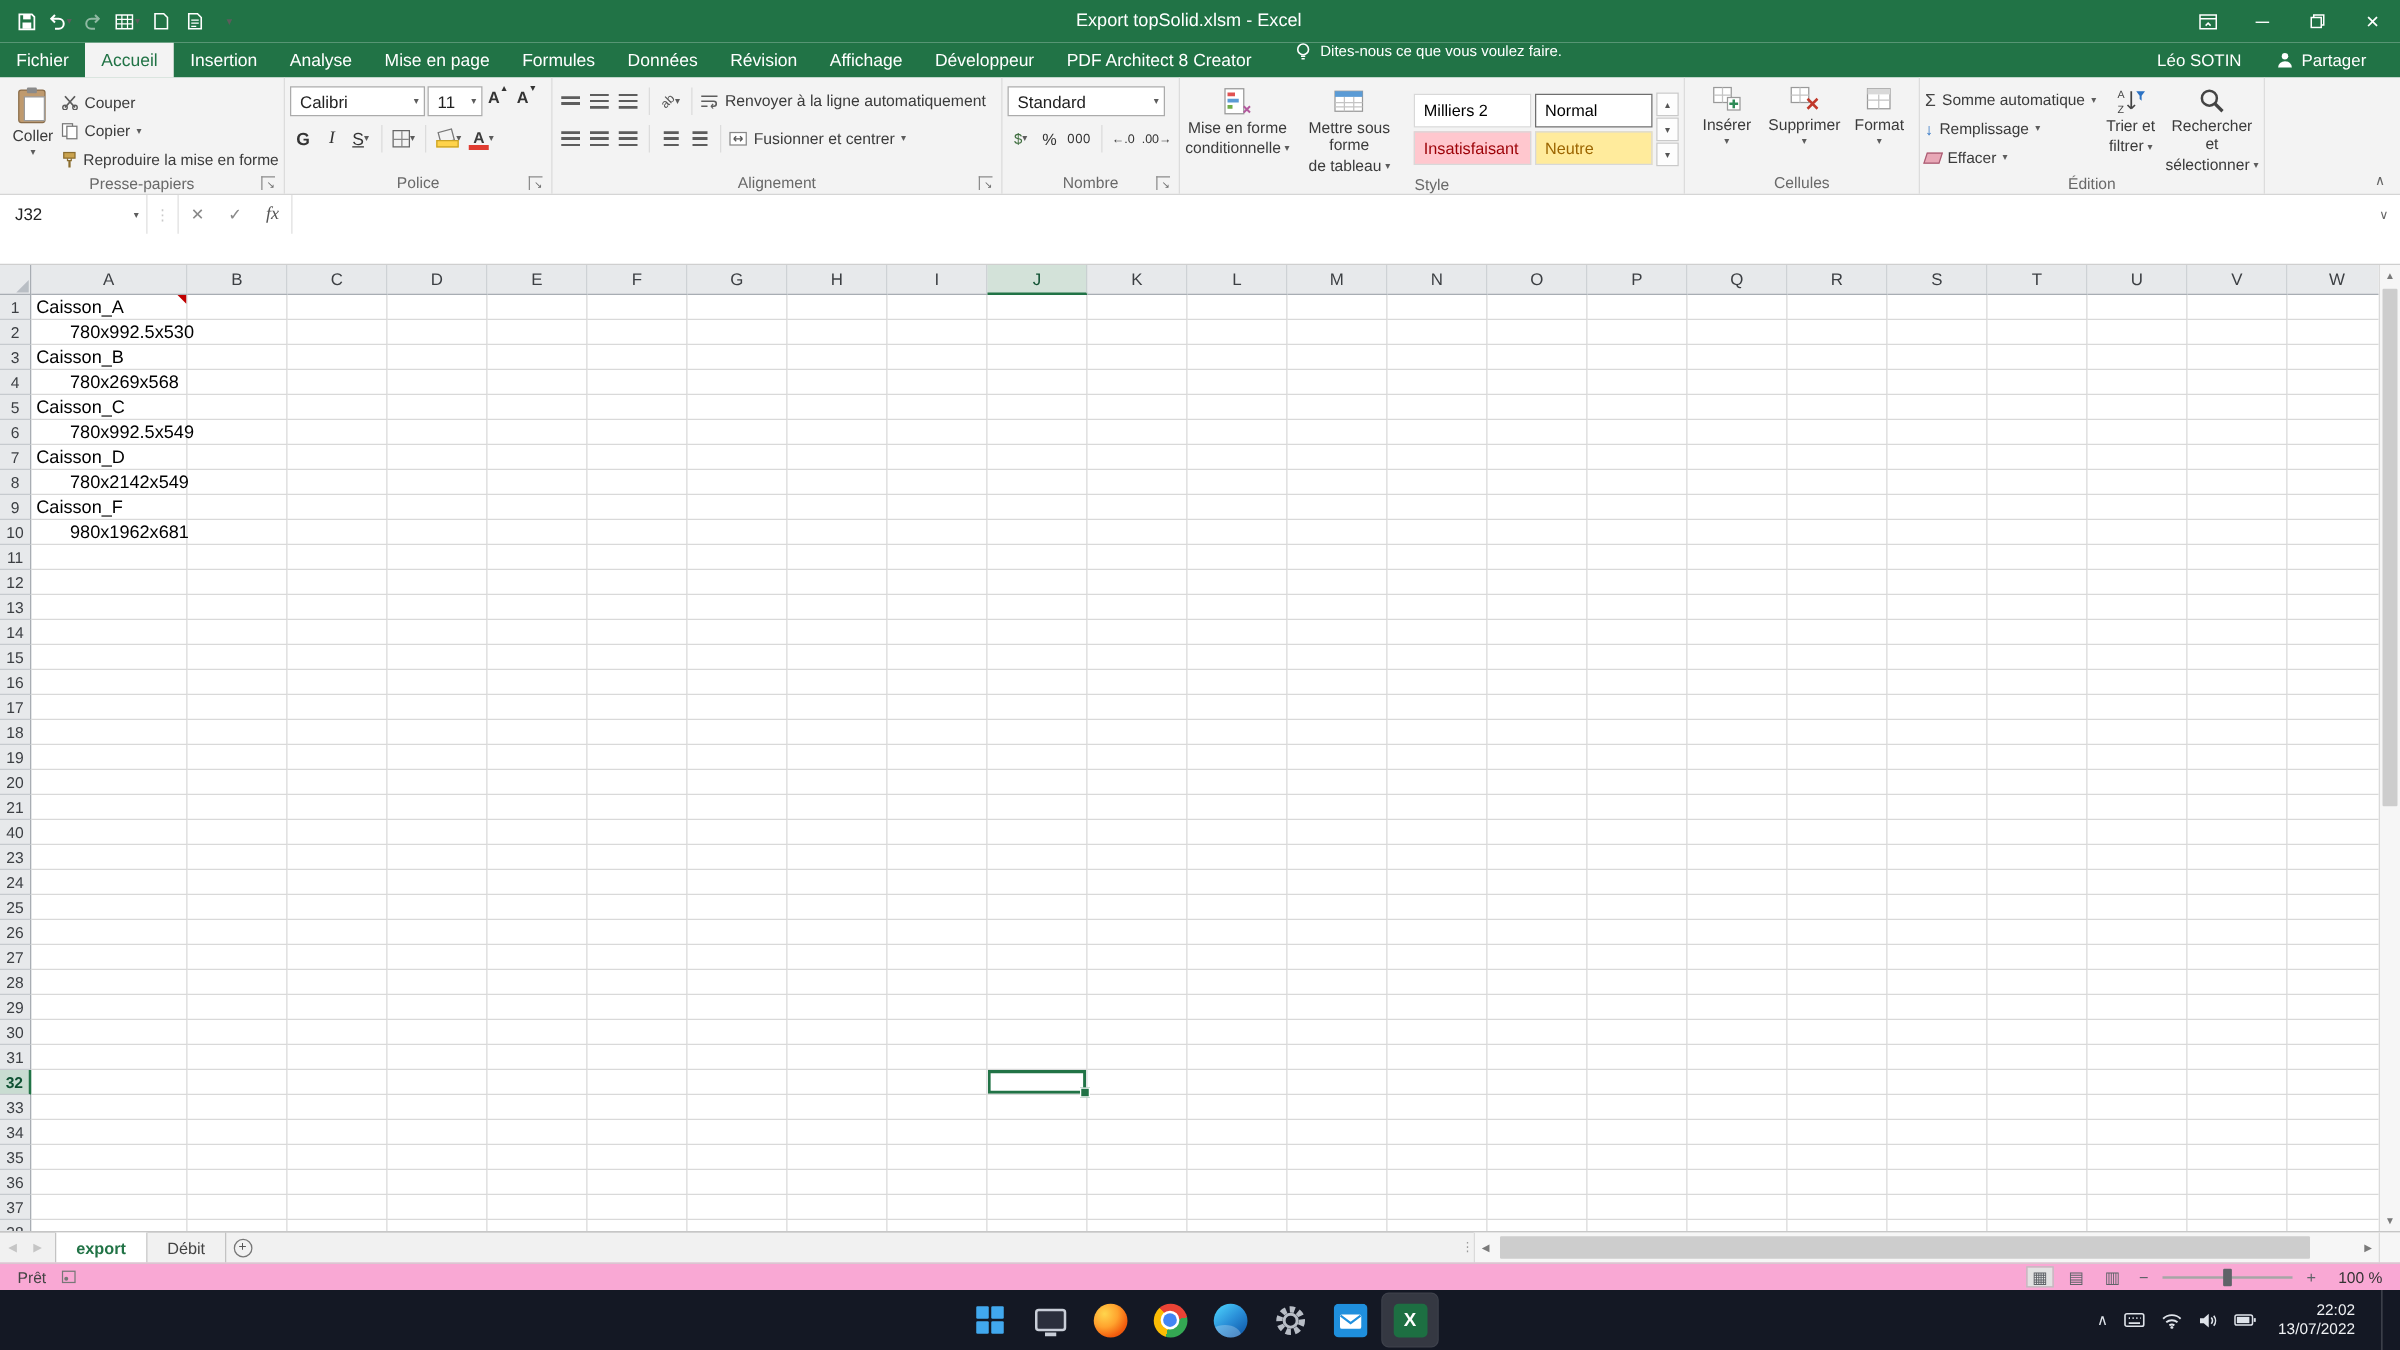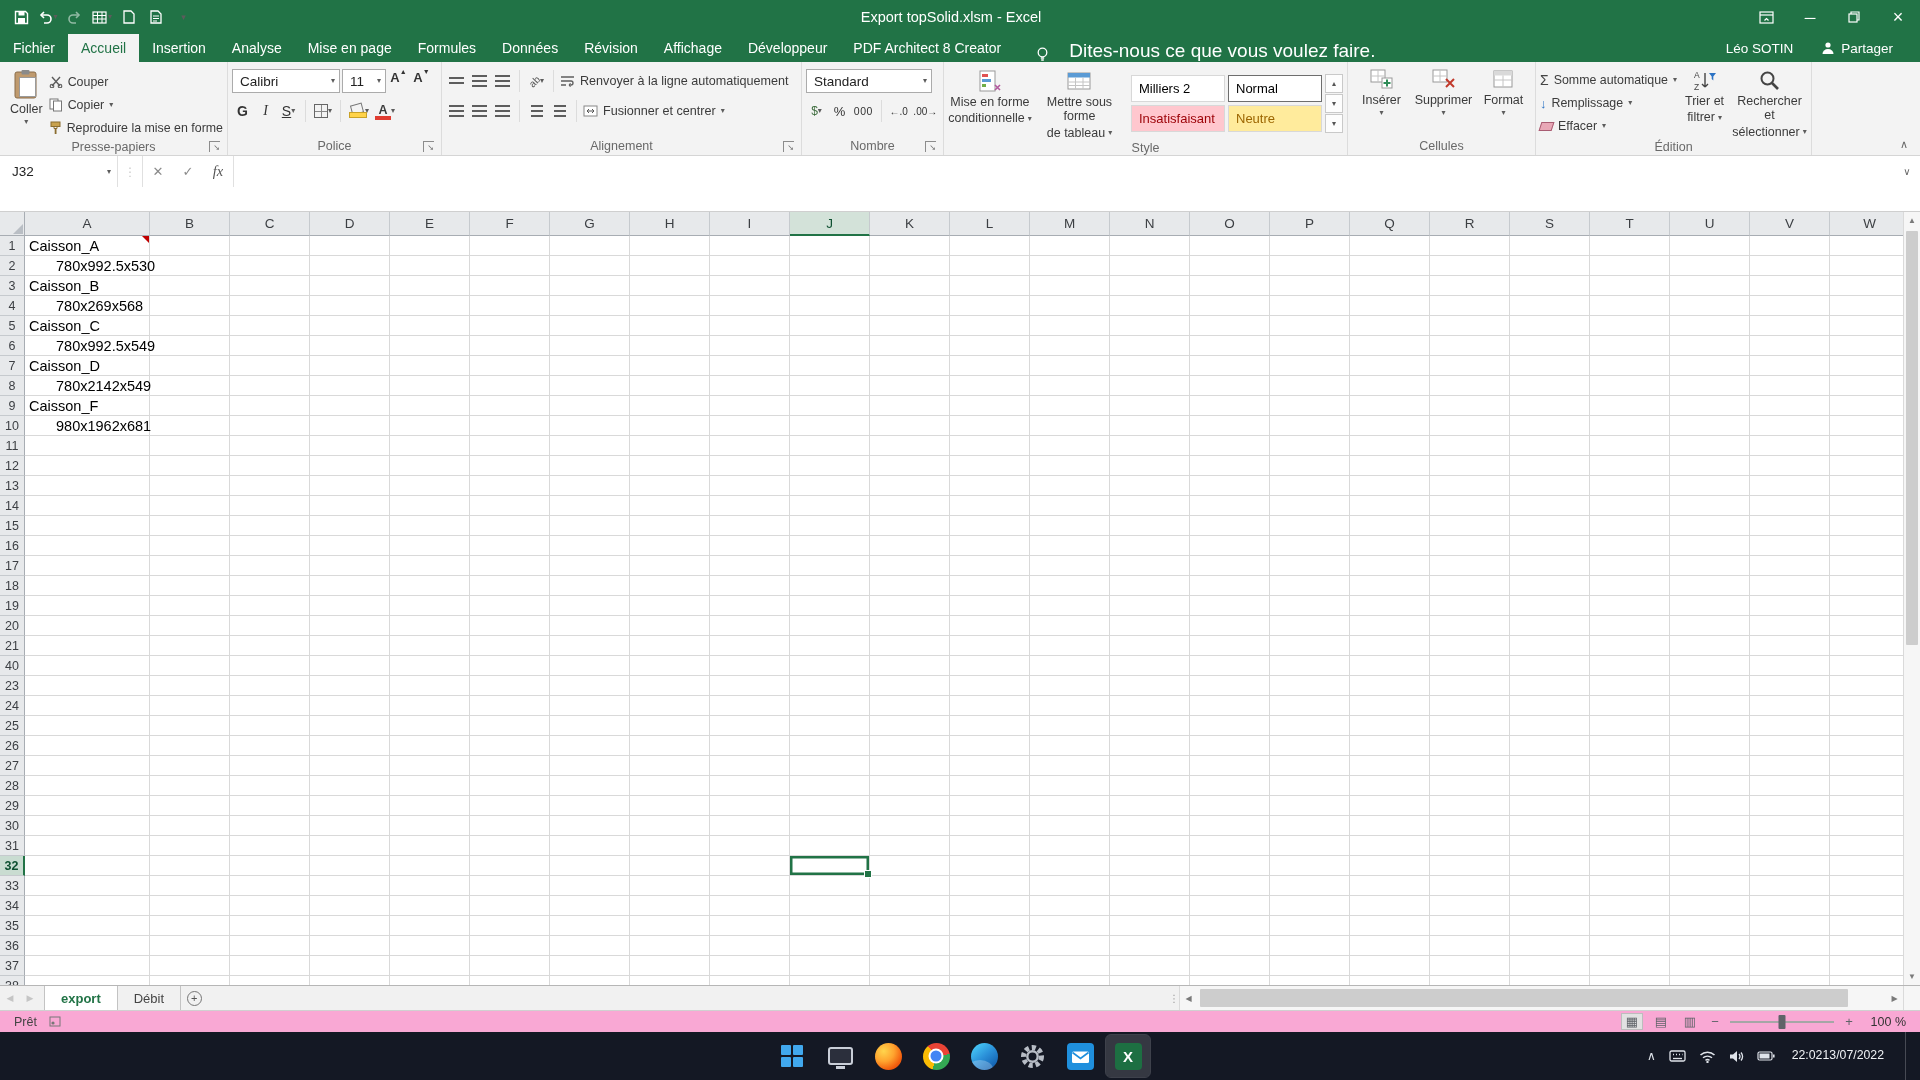--- a/index.html
+++ b/index.html
@@ -14,21 +14,21 @@
 .dim{opacity:.5}
 .apptitle{position:absolute;left:0;right:18px;text-align:center;font-size:14.5px;color:#fff;pointer-events:none}
 .winctl{margin-left:auto;display:flex;z-index:2}
 .winbtn{width:44px;height:34px;display:flex;align-items:center;justify-content:center;font-size:15px;color:#fff}
 
 
 .menubar{height:28px;flex:0 0 28px;background:#217346;display:flex;align-items:stretch;color:#fff}
 .mtabs{display:flex;align-items:stretch}
 .mtab{padding:0 13px;display:flex;align-items:center;font-size:14px;color:#fff;cursor:default;white-space:nowrap}
 .mtab.active{background:#f3f3f3;color:#217346}
-.tellme{display:flex;align-items:flex-end;gap:20px;margin-left:22px;font-size:19px;white-space:nowrap}
+.tellme{display:flex;align-items:flex-start;gap:7px;margin-left:22px;font-size:12px;white-space:nowrap}
 .mright{margin-left:auto;display:flex;align-items:center;gap:28px;padding-right:27px;font-size:13.5px;white-space:nowrap}
 .mshare{display:flex;align-items:center;gap:6px}
 
 
 .ribbon{height:94px;flex:0 0 94px;background:#f3f3f3;border-bottom:1px solid #d5d5d5;display:flex;position:relative;color:#3b3b3b}
 .rgroup{display:flex;flex-direction:column;border-right:1px solid #dcdcdc;padding:4px 4px 0 4px;position:relative}
 .rcontent{flex:1;display:flex}
 .rcaption{height:19px;font-size:12.5px;color:#696969;display:flex;align-items:center;justify-content:center;position:relative}
 .launcher{position:absolute;right:3px;bottom:3px;width:11px;height:11px;border-left:1px solid #8c8c8c;border-top:1px solid #8c8c8c;font-size:8px;color:#6e6e6e;display:flex;align-items:flex-end;justify-content:flex-end;line-height:1}
 .dd{font-size:8px;color:#5c5c5c;line-height:1}
@@ -139,21 +139,21 @@
 .mon::after{content:"";position:absolute;left:6px;bottom:-6px;width:9px;height:3px;background:#c9ced8}
 .ff{width:27px;height:27px;border-radius:50%;background:radial-gradient(circle at 32% 30%,#ffd54d 0%,#ffa32e 40%,#f25c0d 72%,#cf430b 100%)}
 .chrome{width:27px;height:27px;border-radius:50%;background:conic-gradient(from -40deg,#ea4335 0 33%,#34a853 0 66%,#fbbc05 0 100%);position:relative}
 .chrome::before{content:"";position:absolute;left:50%;top:50%;width:15px;height:15px;border-radius:50%;background:#fff;transform:translate(-50%,-50%)}
 .chrome::after{content:"";position:absolute;left:50%;top:50%;width:11px;height:11px;border-radius:50%;background:#4285f4;transform:translate(-50%,-50%)}
 .edge{width:27px;height:27px;border-radius:50%;background:linear-gradient(140deg,#4fd8ff 0%,#2a8fd8 50%,#0b50a2 100%);position:relative;overflow:hidden}
 .edge::after{content:"";position:absolute;left:-4px;bottom:-8px;width:26px;height:18px;border-radius:50%;background:rgba(255,255,255,.25)}
 .xl{width:27px;height:27px;border-radius:4px;background:#1d6f42;display:flex;align-items:center;justify-content:center;color:#fff;font-weight:bold;font-size:15px}
 .tb-tray{position:absolute;right:0;top:0;height:48px;display:flex;align-items:center;gap:13px;padding-right:10px}
 .trayic{display:flex;align-items:center;justify-content:center;color:#dfe3ea;font-size:12px}
-.clock{display:flex;align-items:flex-end;line-height:1.25;font-size:12.3px;color:#f0f2f5;margin-left:4px}
+.clock{display:flex;flex-direction:column;align-items:flex-end;line-height:1.25;font-size:12.3px;color:#f0f2f5;margin-left:4px}
 .showdesk{width:5px;height:48px;border-left:1px solid rgba(255,255,255,.22);margin-left:8px}
 svg{display:block}
 </style>
 </head>
 <body>
 
 <div class="app">
 
   <div class="titlebar">
     <div class="qat">

